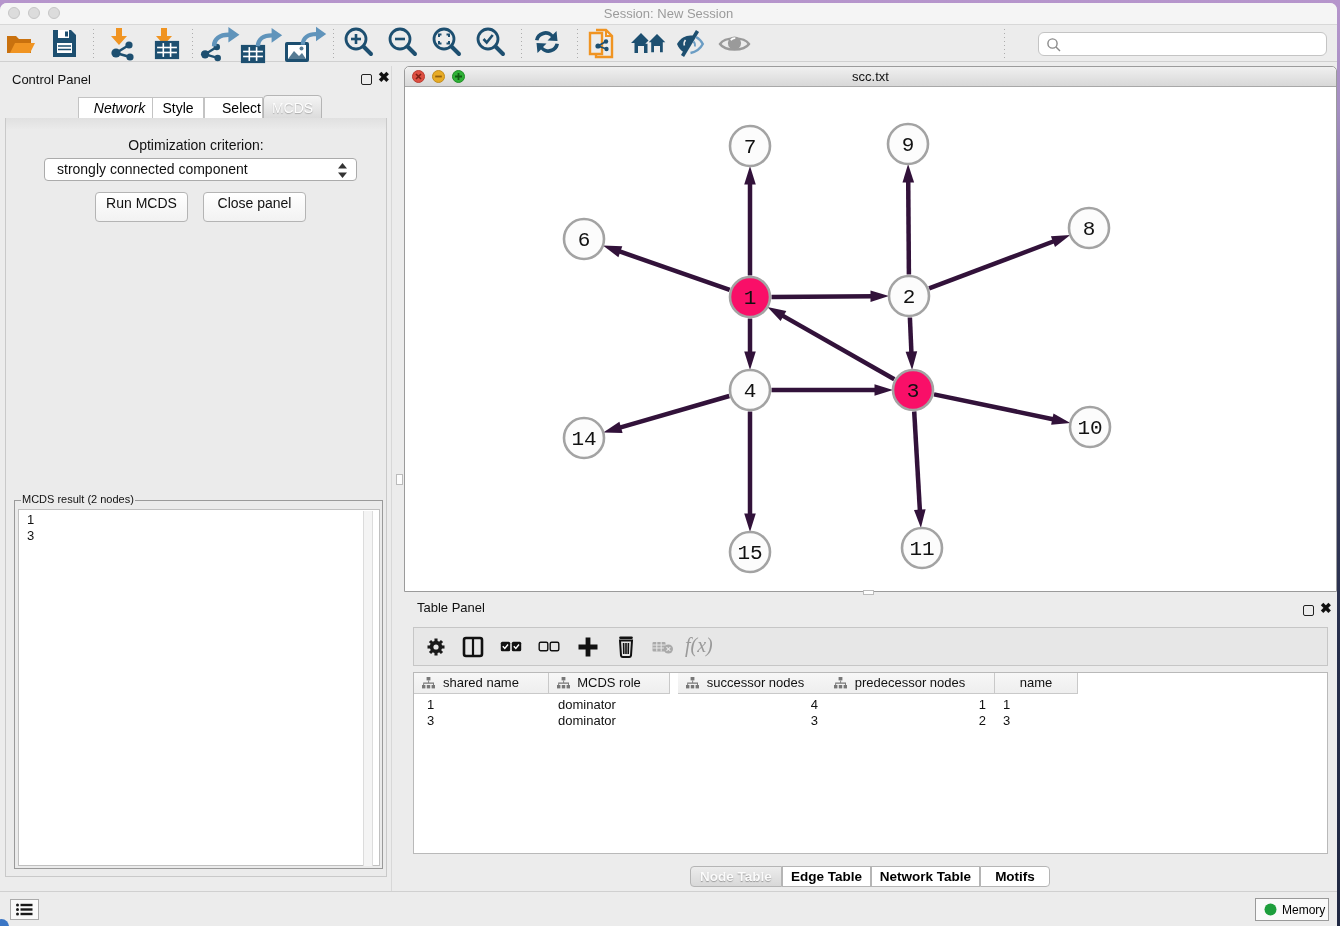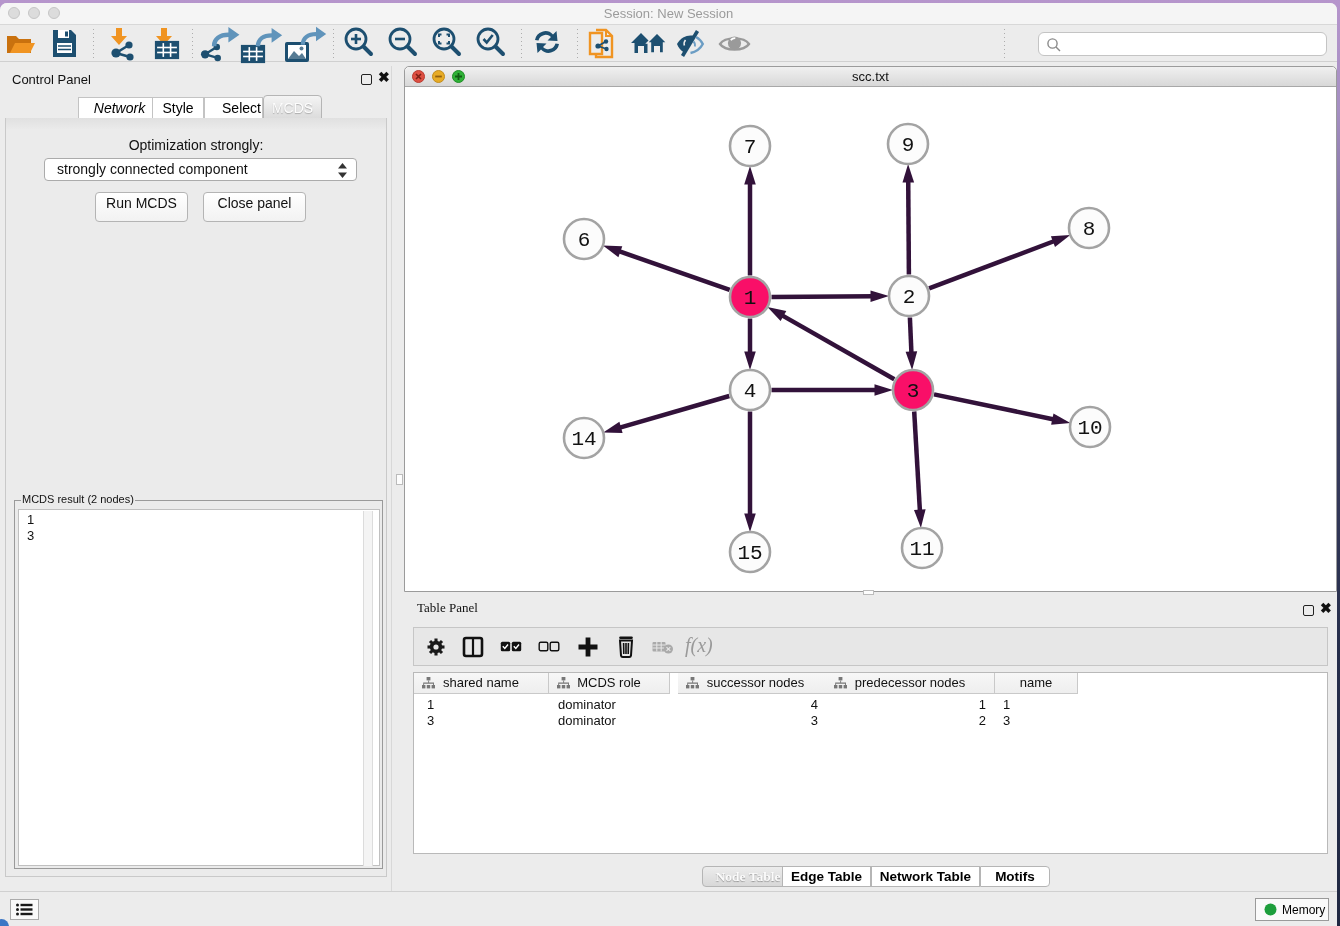--- a/index.html
+++ b/index.html
@@ -37,21 +37,21 @@
 #listbtn { position:absolute; left:10px; top:7px; width:29px; height:21px; background:#fafafa; border:1px solid #ababab; }
 #membtn { position:absolute; left:1255px; top:6px; width:74px; height:23px; background:#fafafa; border:1px solid #9a9a9a; font-size:12px; color:#000; }
 #bluedot { position:absolute; left:-6px; top:919px; width:15px; height:15px; border-radius:50%; background:#3b76c5; }
 
 #netwin { position:absolute; left:404px; top:63px; width:933px; height:526px; background:#fff; border:1px solid #9b9b9b; border-radius:5px 5px 0 0; }
 #nettitle { position:absolute; left:0; top:0; width:100%; height:20px; background:linear-gradient(#f0f0f0,#d8d8d8); border-bottom:1px solid #a8a8a8; border-radius:5px 5px 0 0; }
 #nettitle span { position:absolute; width:100%; text-align:center; top:2px; font-size:13px; color:#111; }
 .mac { position:absolute; top:3px; width:13px; height:13px; border-radius:50%; }
 
 #tpanel { position:absolute; left:404px; top:594px; width:933px; height:294px; background:#ececec; }
-#tp-title { position:absolute; left:13px; top:3px; font-size:13px; color:#111;font-family:Liberation Serif, serif; }
+#tp-title { position:absolute; left:13px; top:3px; font-size:13px; color:#111; }
 #tp-toolbar { position:absolute; left:9px; top:30px; width:915px; height:39px; background:#e7e7e7; border:1px solid #c6c6c6; }
 #tp-table { position:absolute; left:9px; top:75px; width:915px; height:182px; background:#fff; border:1px solid #b9b9b9; }
 .thead { position:absolute; top:0; height:21px; background:linear-gradient(#f7f7f7,#eeeeee); border-right:1px solid #c9c9c9; border-bottom:1px solid #c9c9c9; font-size:13px; color:#111; text-align:center; line-height:20px; }
 .trow { position:absolute; font-size:13px; color:#111; }
 .tabrow2 { position:absolute; top:269px; height:21px; }
 .tab2 { position:absolute; height:21px; background:#fff; border:1px solid #b5b5b5; font-size:13.5px; font-weight:bold; color:#000; text-align:center; line-height:20px; }
 .tab2.sel { background:linear-gradient(#ececec,#d8d8d8); color:#fbfbfb; text-shadow:0 1px 1px #999; }
 </style>
 </head>
 <body>
@@ -258,21 +258,21 @@
     <div class="hdr-float" style="left:361px; top:8px;"></div>
     <div class="hdr-x" style="left:378px; top:3px;">✖</div>
     <div class="tabrow" style="left:78px; top:31px;">
       <div class="tab" style="left:0; width:83px;font-style:italic;">Network</div>
       <div class="tab" style="left:74px; width:52px;">Style</div>
       <div class="tab" style="left:126px; width:59px;padding-left:16px;">Select</div>
       <div class="tab sel" style="left:185px; top:-2px; width:59px; height:24px; line-height:24px;">MCDS</div>
     </div>
     <div id="cp-content"></div>
     <div id="cp-band"></div>
-    <div id="optlabel">Optimization strongly:</div>
+    <div id="optlabel">Optimization criterion:</div>
     <div id="optselect">strongly connected component
       <svg width="11" height="15" viewBox="0 0 11 15" style="position:absolute; right:8px; top:4px;">
           <path d="M5.5 0 L10 5.5 L1 5.5 Z" fill="#333"></path>
           <path d="M5.5 15 L10 9.5 L1 9.5 Z" fill="#333"></path>
         </svg>
     </div>
     <div class="btn" style="left:95px; width:93px;">Run MCDS</div>
     <div class="btn" style="left:203px; width:103px;">Close panel</div>
     <div id="mcdsbox">
       <div id="mcdslegend">MCDS result (2 nodes)</div>
@@ -470,21 +470,21 @@
       <div class="trow" style="left:344px; top:24px; width:60px; text-align:right;">4</div>
       <div class="trow" style="left:512px; top:24px; width:60px; text-align:right;">1</div>
       <div class="trow" style="left:589px; top:24px;">1</div>
       <div class="trow" style="left:13px; top:40px;">3</div>
       <div class="trow" style="left:144px; top:40px;">dominator</div>
       <div class="trow" style="left:344px; top:40px; width:60px; text-align:right;">3</div>
       <div class="trow" style="left:512px; top:40px; width:60px; text-align:right;">2</div>
       <div class="trow" style="left:589px; top:40px;">3</div>
     </div>
     <div class="tabrow2">
-      <div class="tab2 sel" style="left:298px; width:92px; border-radius:4px 0 0 4px;font-family:Liberation Serif, serif;">Node Table</div>
+      <div class="tab2 sel" style="left:286px; width:92px; border-radius:4px 0 0 4px;">Node Table</div>
       <div class="tab2" style="left:378px; width:89px;">Edge Table</div>
       <div class="tab2" style="left:467px; width:109px;">Network Table</div>
       <div class="tab2" style="left:576px; width:70px; border-radius:0 4px 4px 0;">Motifs</div>
     </div>
   </div>
 
   <div id="grip1" style="position:absolute;left:396px;top:471px;width:7px;height:11px;background:#fdfdfd;border:1px solid #bbb;"></div>
   <div id="grip2" style="position:absolute;left:863px;top:587px;width:11px;height:5px;background:#fdfdfd;border:1px solid #bbb;"></div>
   <div id="statusbar">
     <div id="listbtn">

